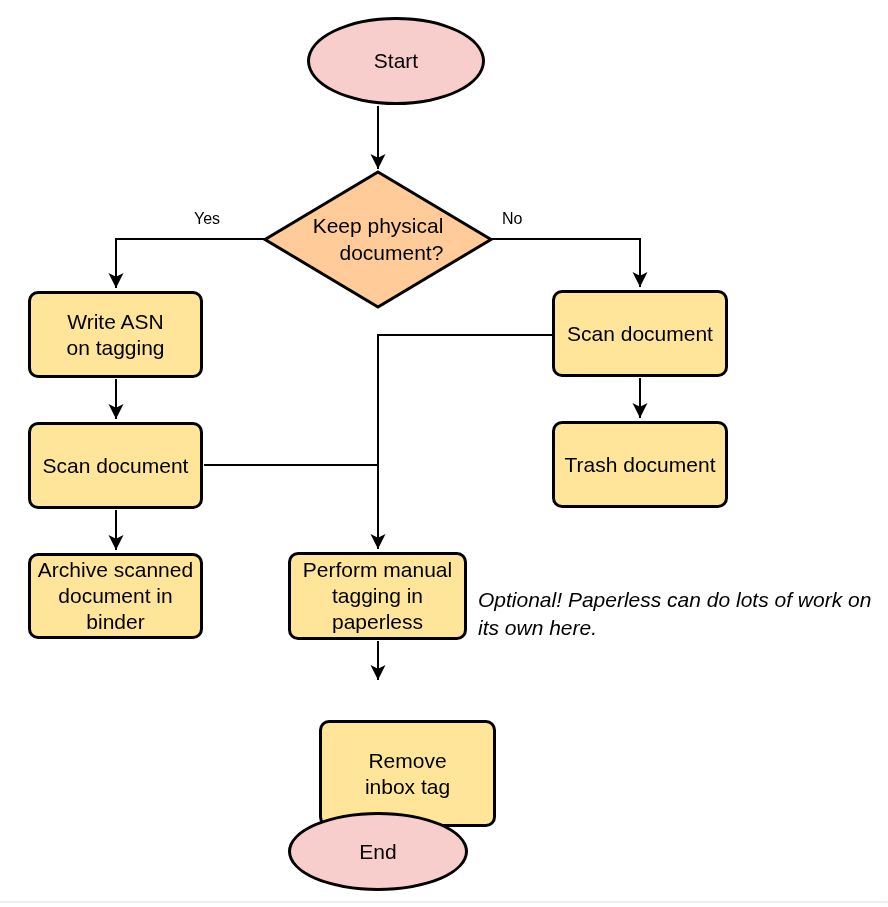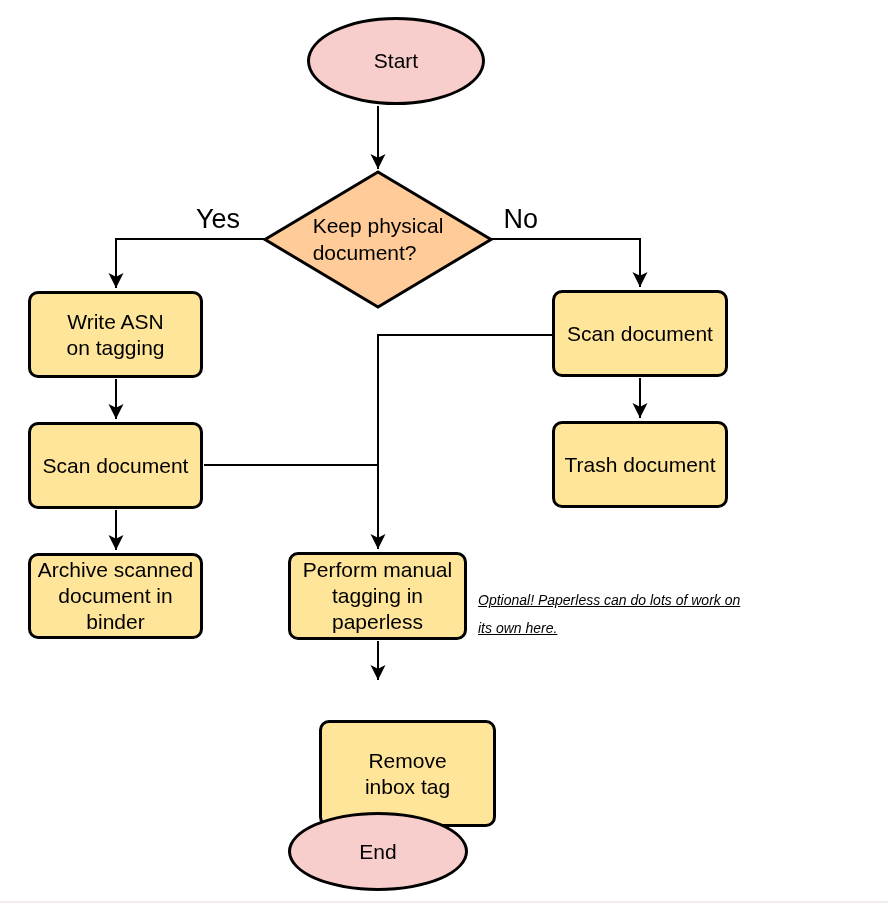--- a/index.html
+++ b/index.html
@@ -28,36 +28,35 @@
     font-size: 21px; line-height: 26px;
     background: var(--process-fill);
     border: 3px solid var(--stroke);
   }
   .terminal { background: var(--terminal-fill); border-radius: 50%; }
   .process  { border-radius: 10px; }
 
   .diamond-label {
     position: absolute;
     display: flex; align-items: center; justify-content: center;
-    text-align: left; white-space: pre-line;
+    text-align: right; white-space: pre-line;
     font-size: 21px; line-height: 27px;
     background: transparent; border: none;
   }
   .edge-label {
     position: absolute;
-    font-size: 27px; line-height: 22px;
+    font-size: 16px; line-height: 22px;
     background: #fff; padding: 0 2px;
-    text-align: right;
+    text-align: left;
   }
   .annotation {
     position: absolute;
     font-style: italic;
-    font-size: 14px; line-height: 28px;
+    font-size: 21px; line-height: 28px;
     white-space: pre-line;
-    text-decoration: underline;
   }
   .bottom-hairline {
     position: absolute; left: 0; top: 901px;
     width: 888px; height: 2px;
     background: #f3ecee;
   }
 </style>
 </head>
 <body>
 

